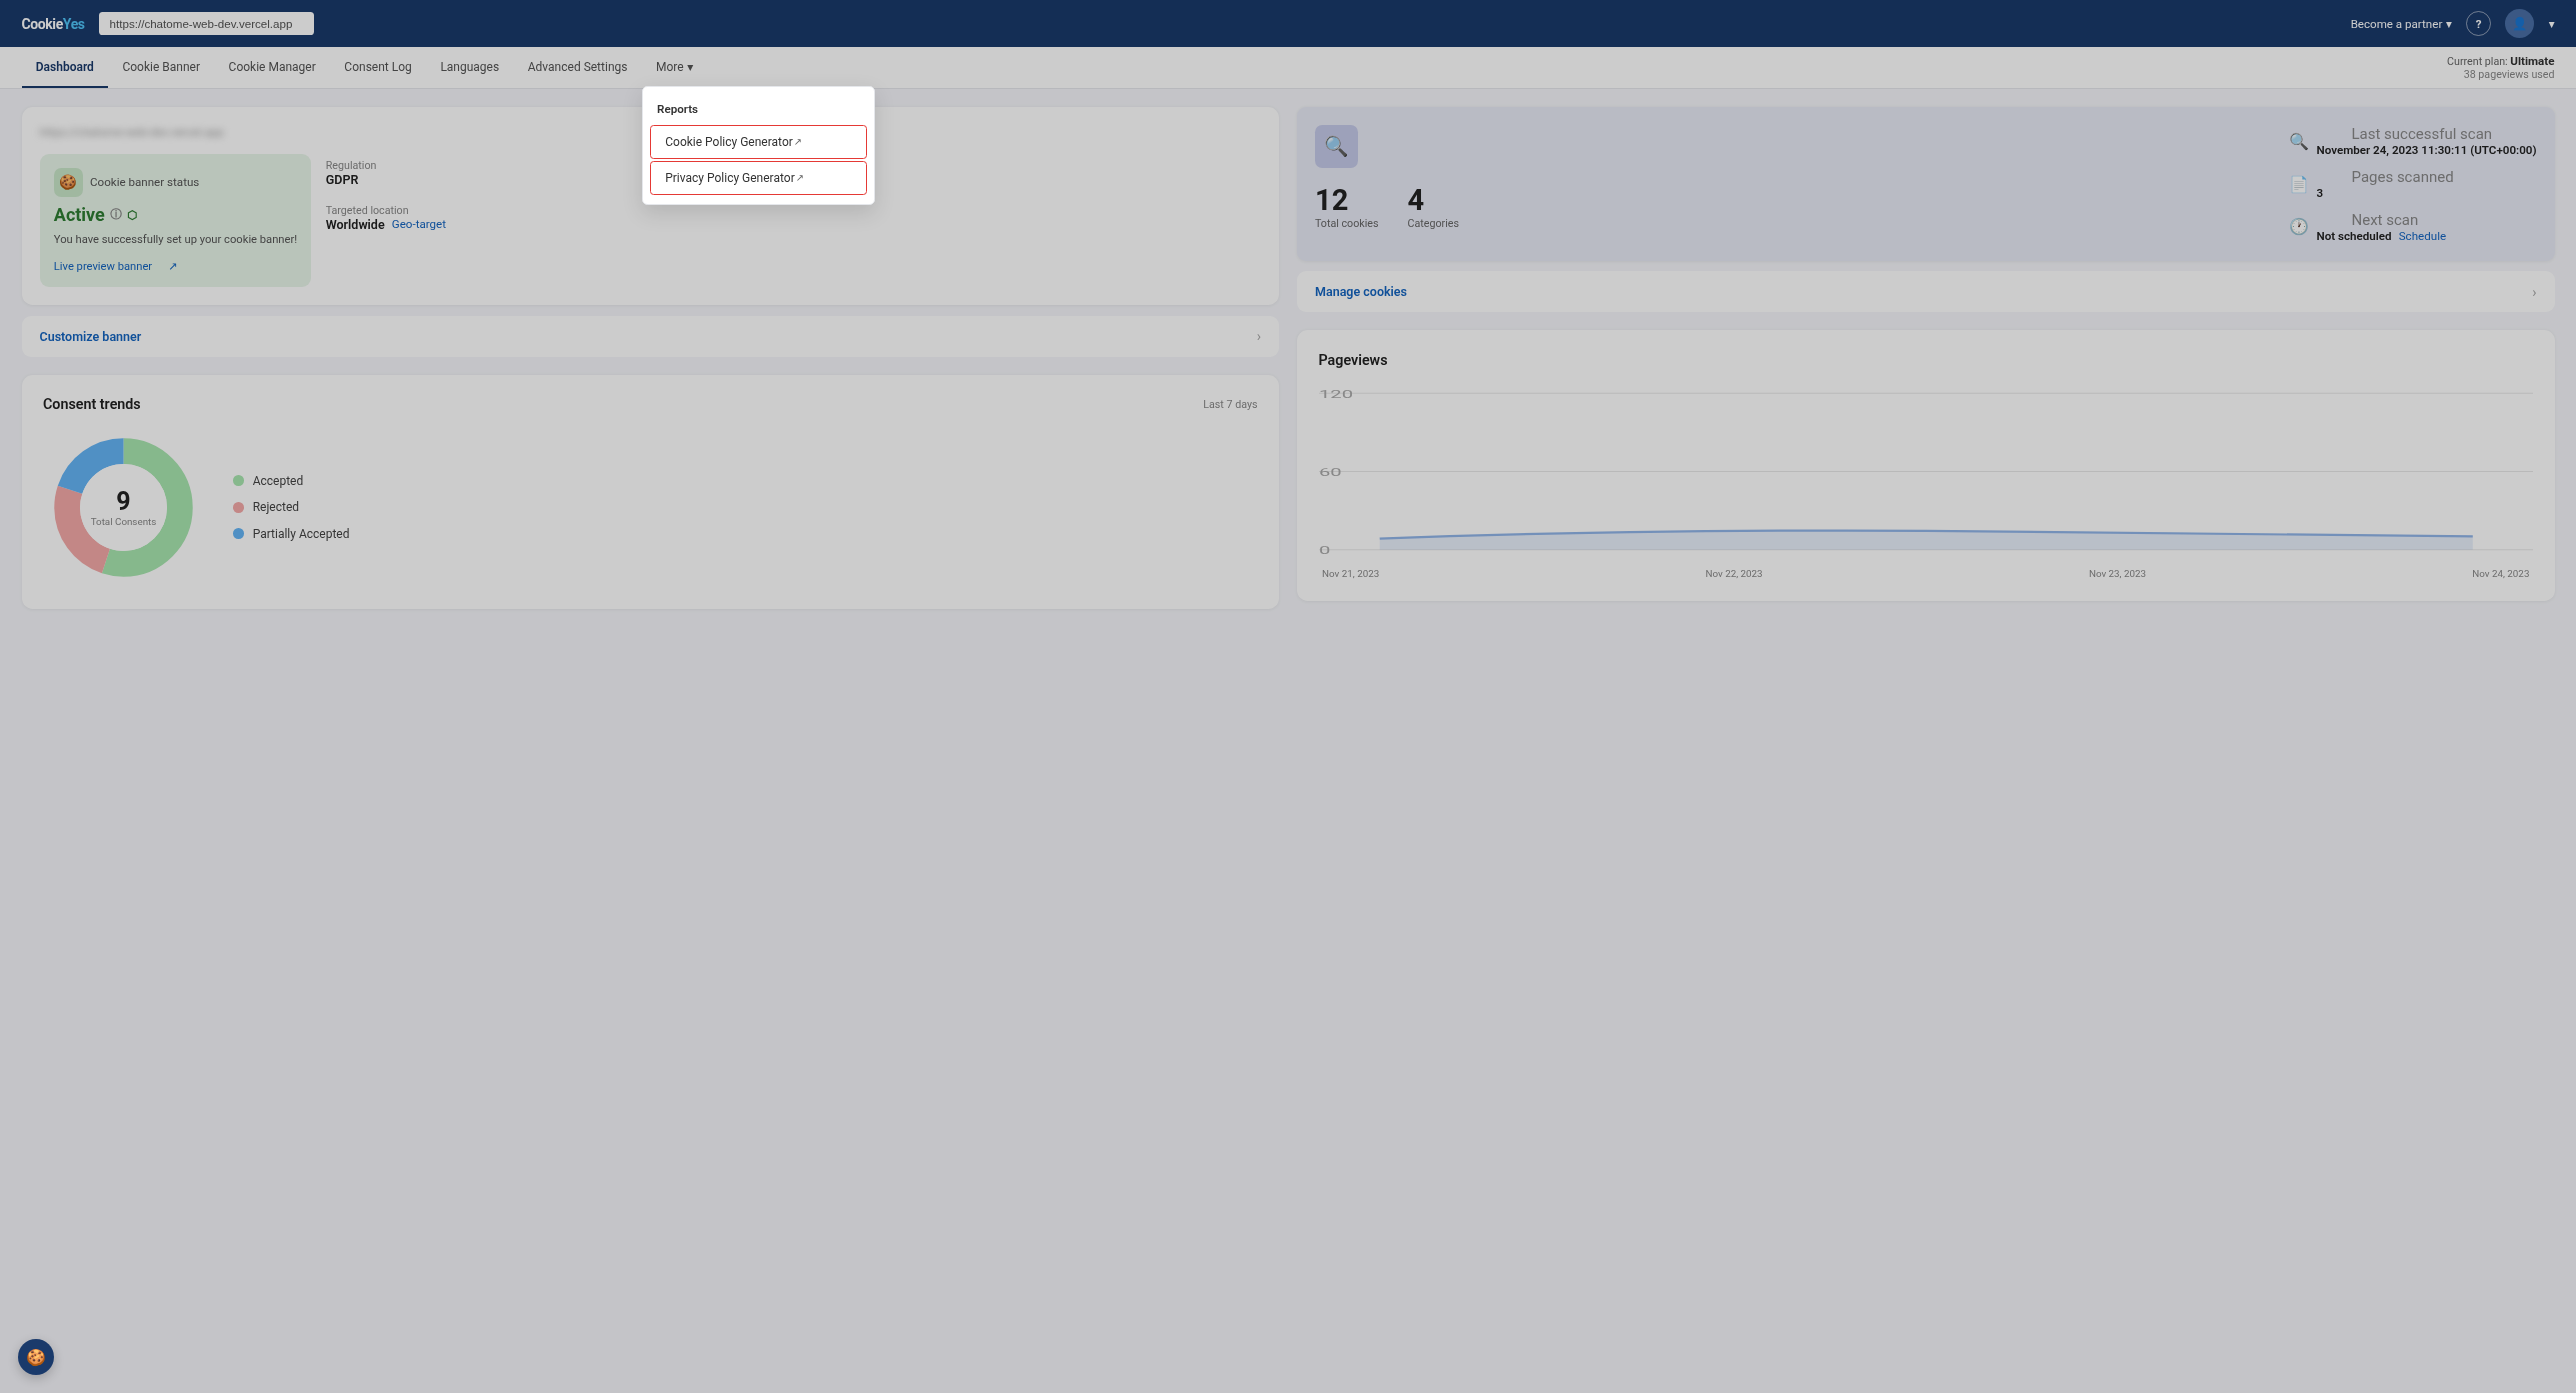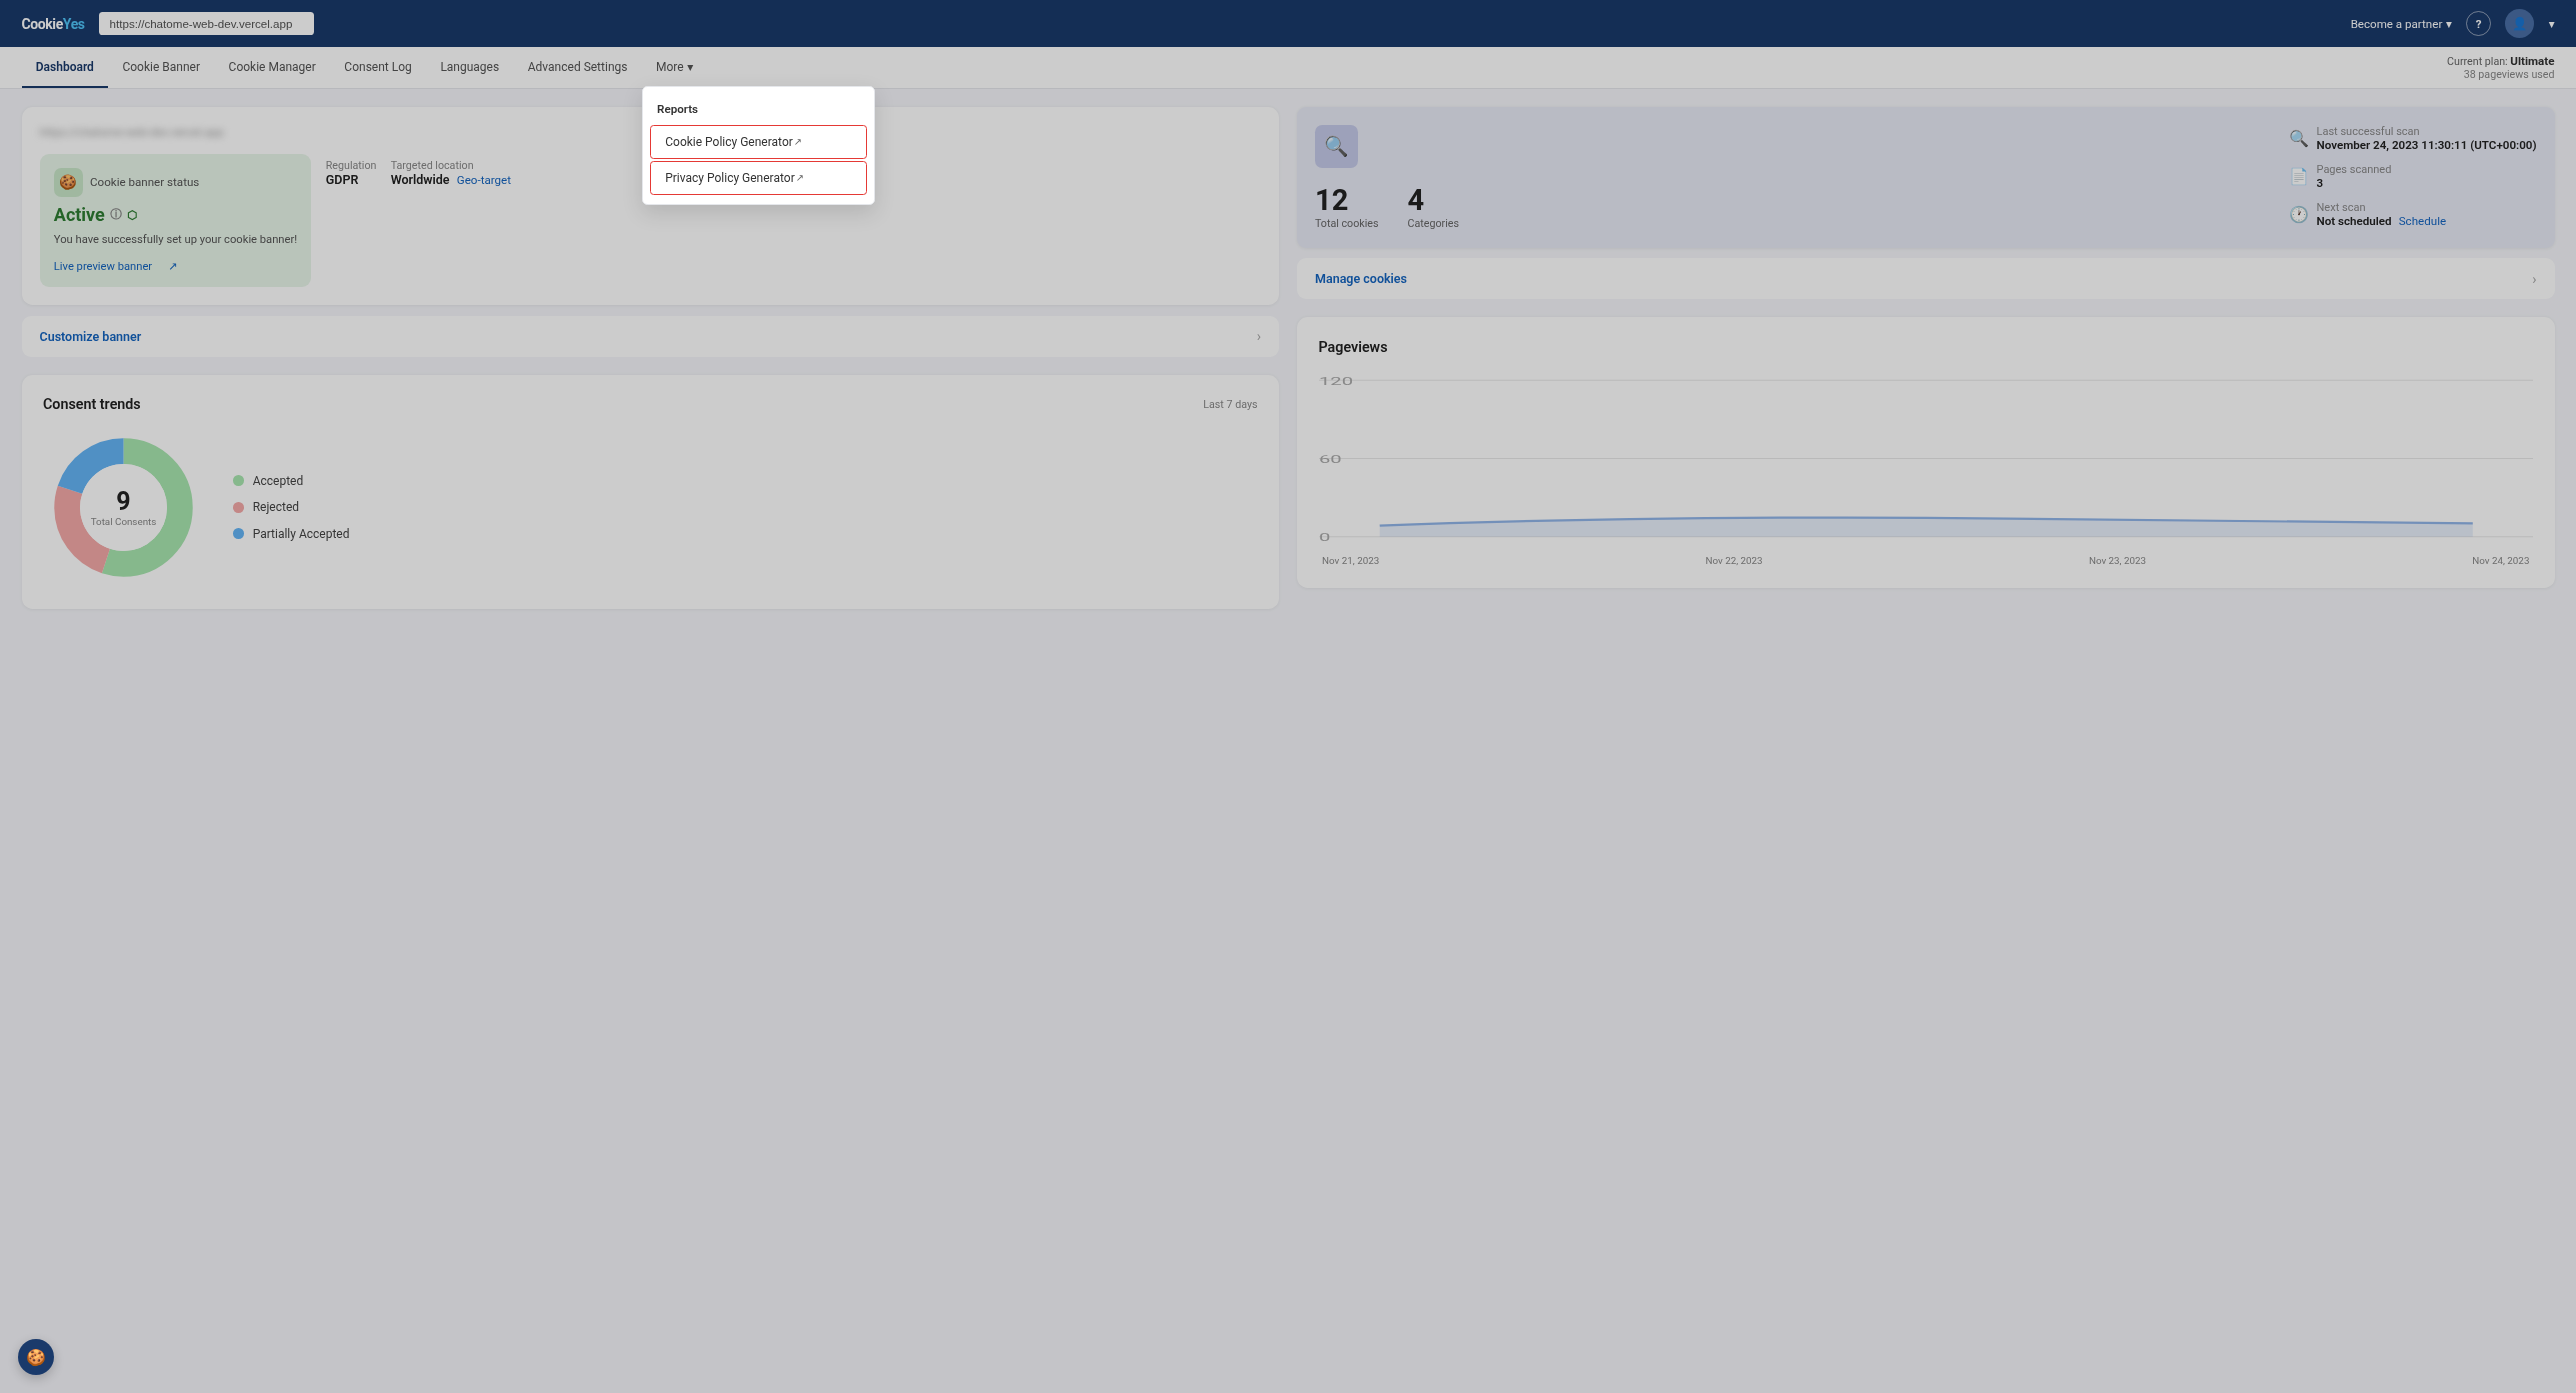--- a/index.html
+++ b/index.html
@@ -213,21 +213,21 @@
     }
     .live-preview {
       color: #1565c0;
       font-size: 11.2px;
       cursor: pointer;
       display: flex; align-items: flex-end; gap: 16px;
       margin-top: 3.6px;
     }
     .reg-col {
       display: flex;
-      flex-direction: row;
+      flex-direction: column;
       gap: 14.3px;
       padding-top: 3.6px;
     }
     .reg-item label {
       font-size: 10.7px;
       color: #888;
     }
     .reg-item .value {
       font-size: 12.5px;
       font-weight: 600;
@@ -274,22 +274,23 @@
       display: flex;
       align-items: center;
       gap: 9px;
     }
     .scan-row-icon {
       font-size: 16px;
       color: #666;
       width: 18px;
     }
     .scan-row-label {
-      font-size: 11px;
+      font-size: 15px;
       color: #888;
+      margin-left: 35px;
     }
     .scan-row-value {
       font-size: 11.6px;
       font-weight: 600;
       color: #222;
     }
     .schedule-link {
       color: #1565c0;
       font-size: 11.6px;
       cursor: pointer;

